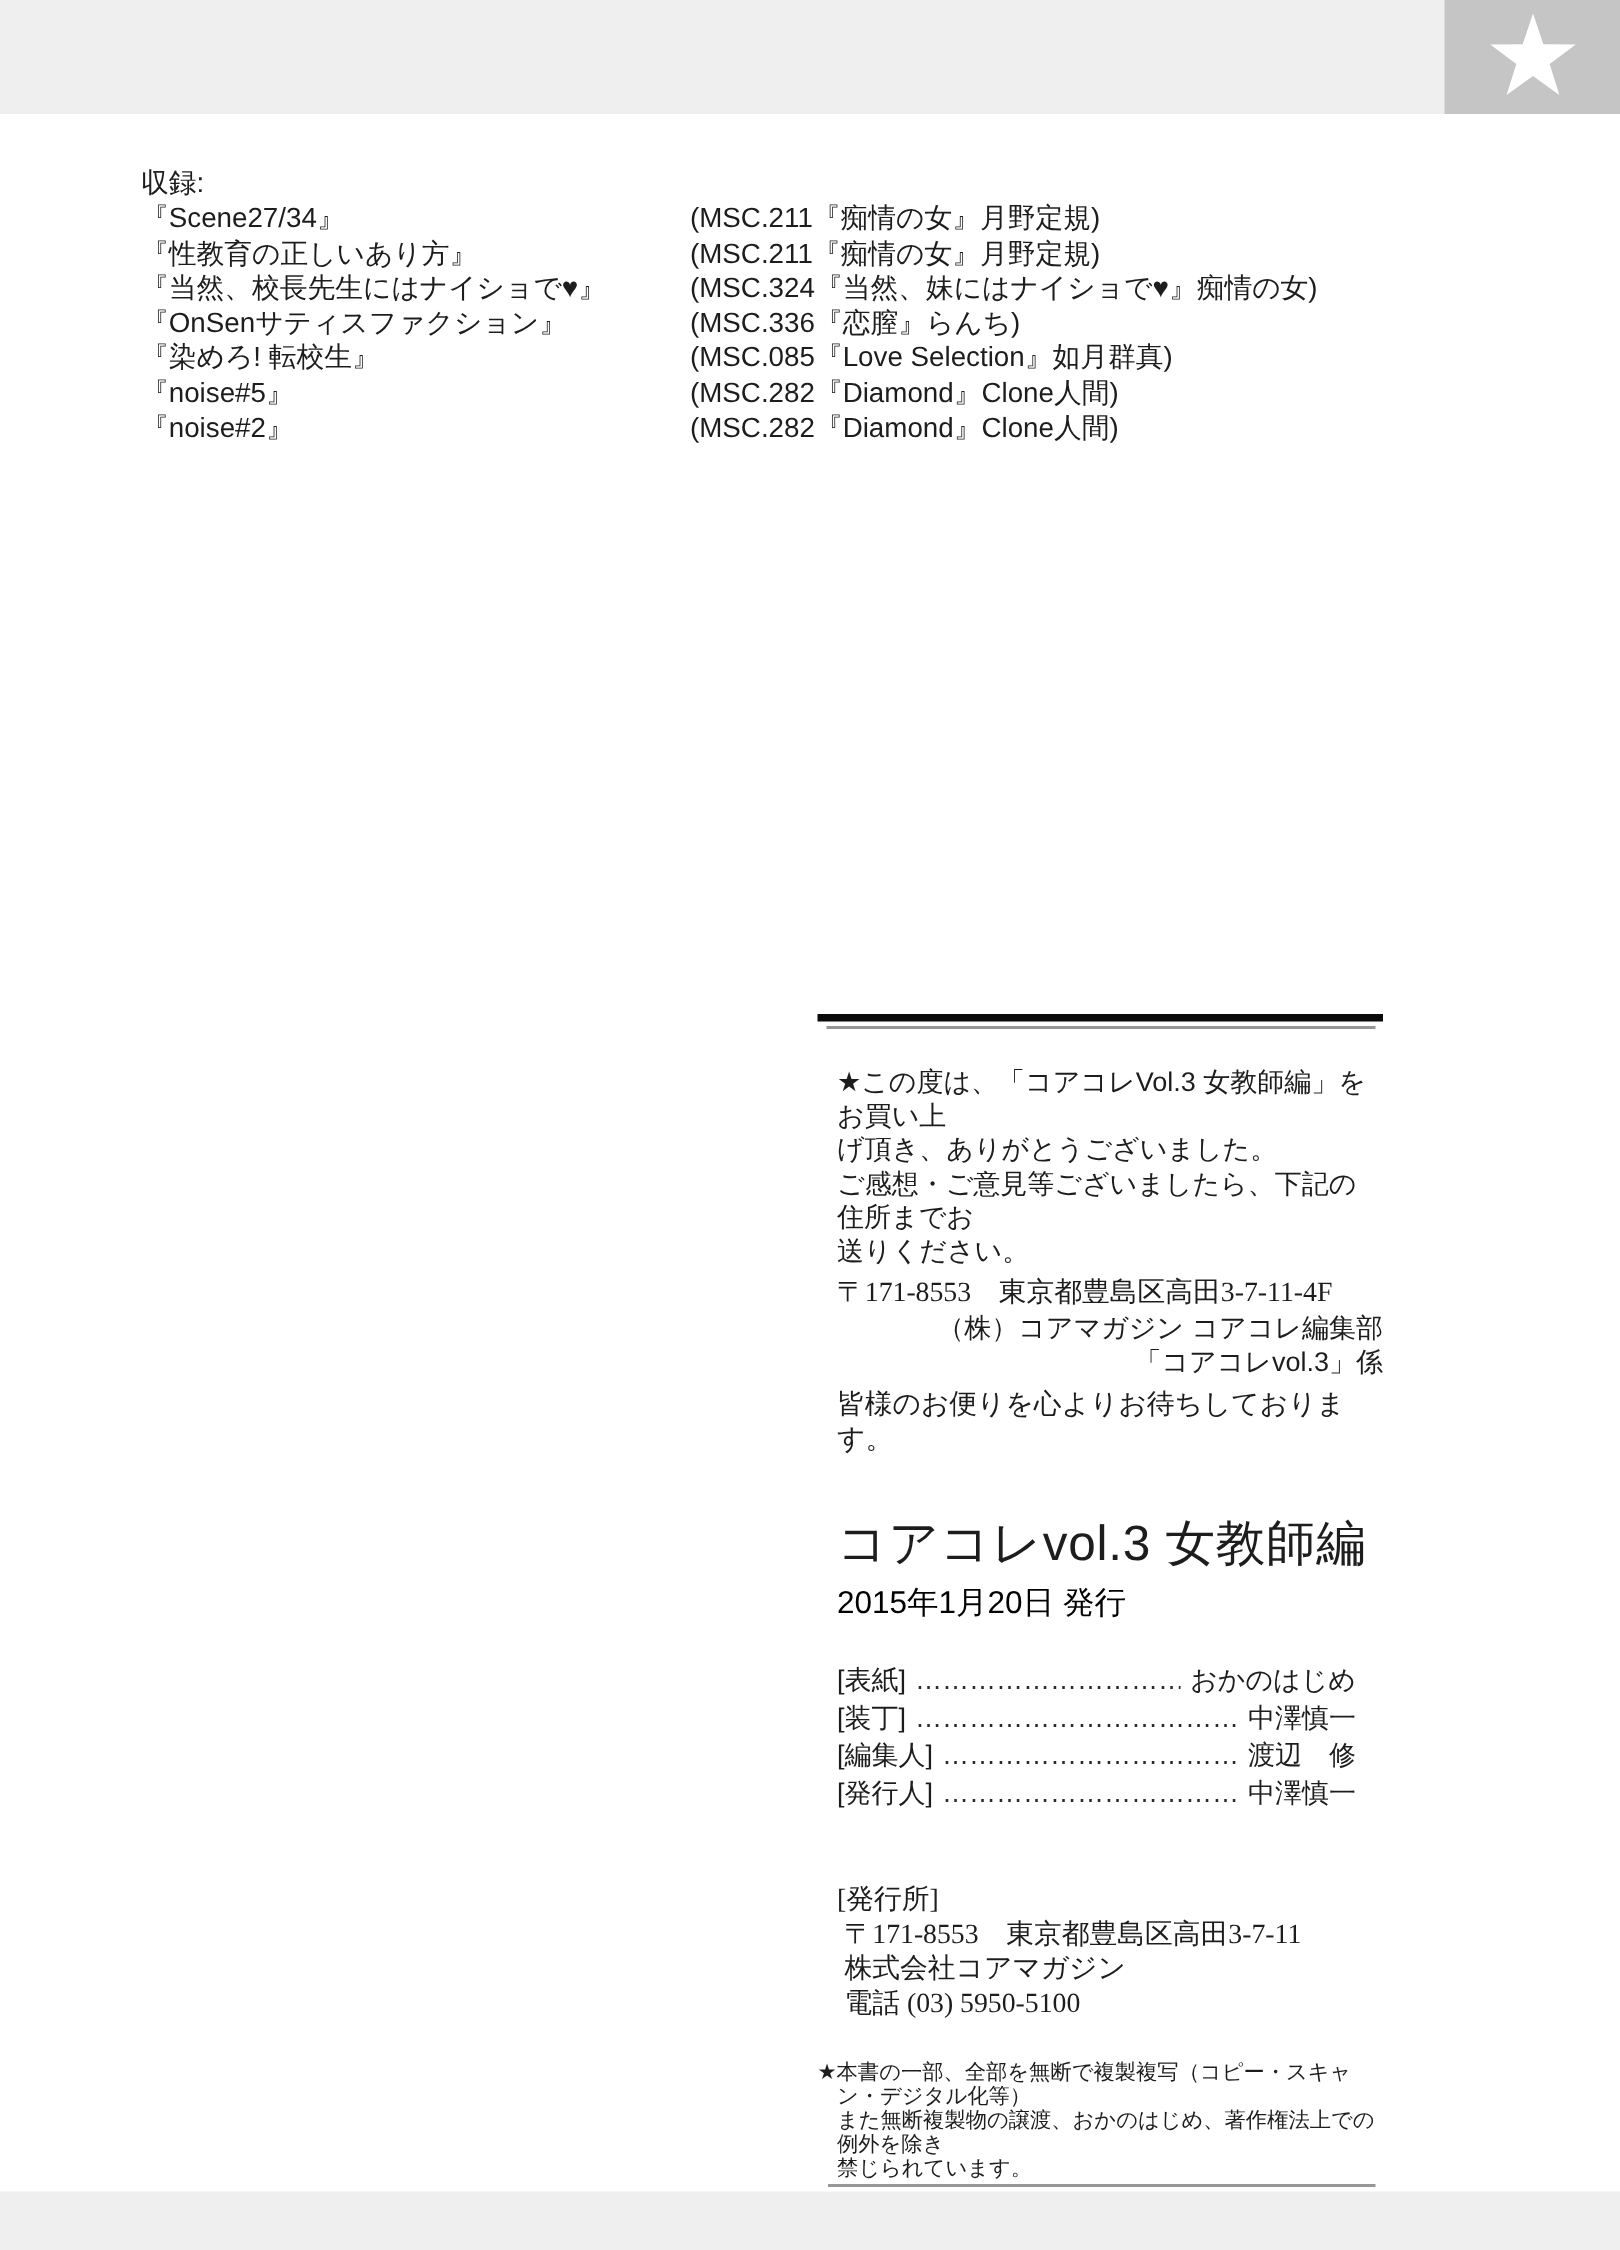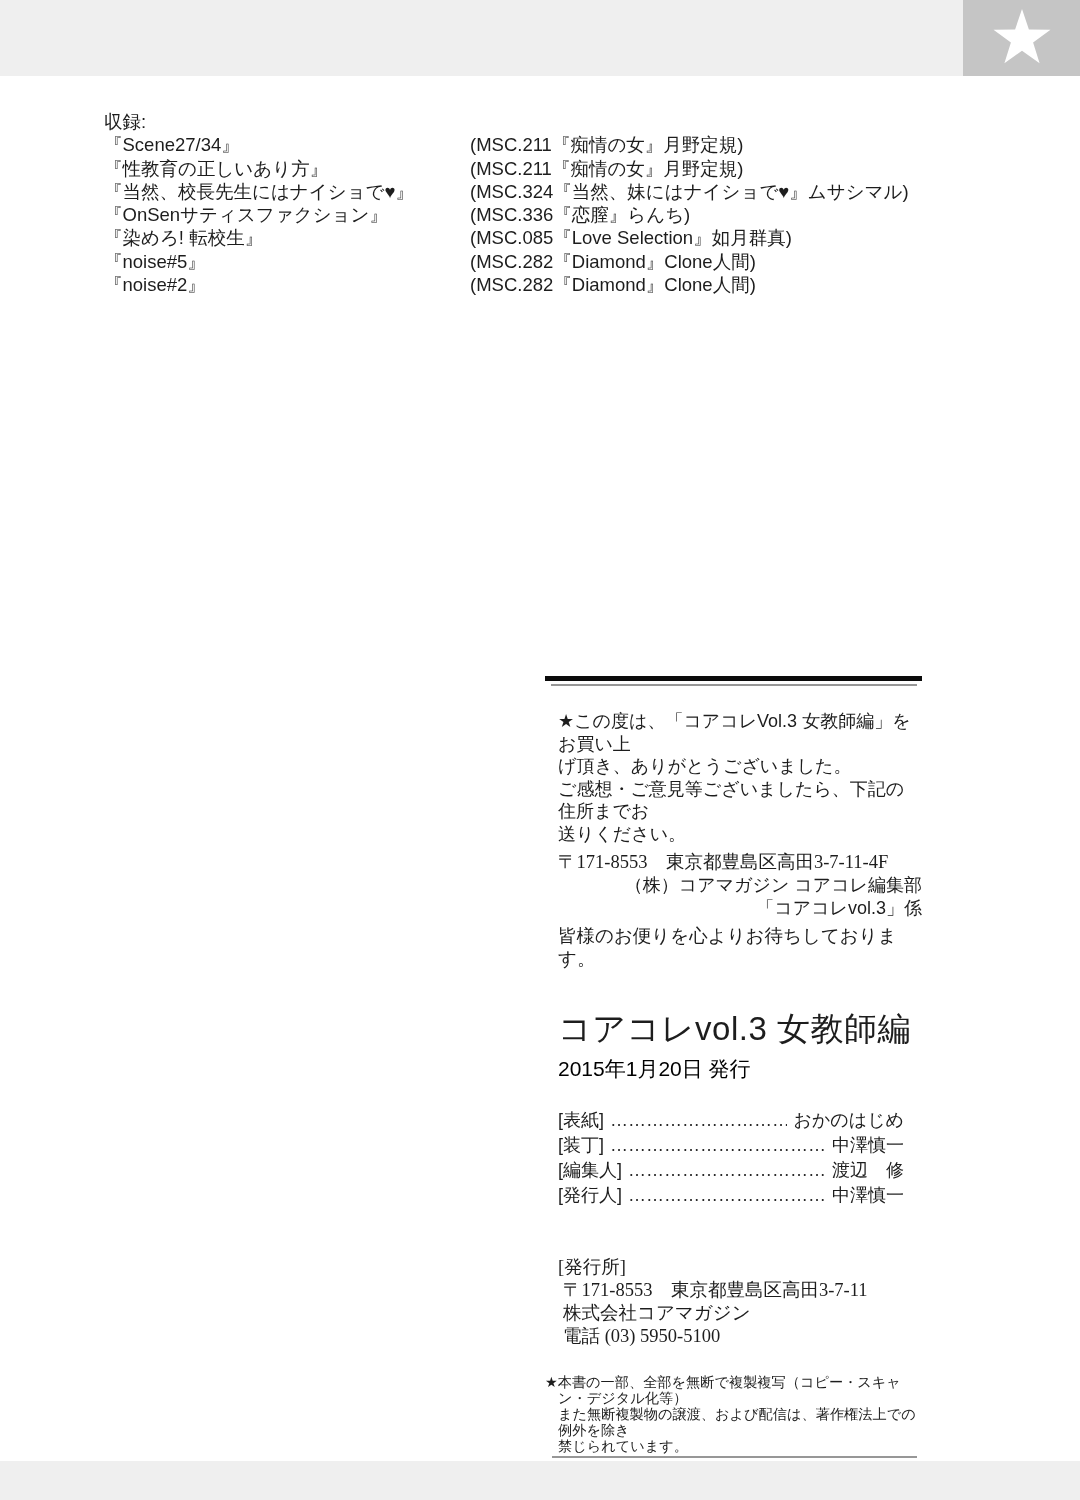--- a/index.html
+++ b/index.html
@@ -8,21 +8,21 @@
     background:#ffffff;color:#1d1d1d;
     font-family:"Liberation Sans","DejaVu Sans",sans-serif;
     -webkit-font-smoothing:antialiased;
   }
   .top-strip{position:absolute;left:0;top:0;width:1080px;height:76px;background:#efefef;}
   .star-box{position:absolute;left:963px;top:0;width:117px;height:76px;background:#c5c5c5;
     display:flex;align-items:center;justify-content:center;}
   .bottom-strip{position:absolute;left:0;top:1461px;width:1080px;height:39px;background:#efefef;}
 
   
-  .contents{position:absolute;left:104px;top:110px;font-size:18.5px;line-height:23.3px;white-space:nowrap;}
+  .contents{position:absolute;left:94px;top:110px;font-size:18.5px;line-height:23.3px;white-space:nowrap;}
   .c-row{display:flex;}
   .c-title{display:inline-block;width:366px;}
   .c-src{display:inline-block;}
 
   
   .mid{position:absolute;left:545px;top:676px;width:377px;}
   .rule-thick{height:5px;background:#0b0b0b;}
   .rule-thin{height:2px;background:#979797;margin:3px 5px 0 6px;}
   .pad{padding-left:13px;}
   .thanks{margin-top:24px;font-size:18px;line-height:22.5px;}
@@ -63,21 +63,21 @@
   <div class="c-row">
     <span class="c-title">『Scene27/34』</span>
     <span class="c-src">(MSC.211『痴情の女』月野定規)</span>
   </div>
   <div class="c-row">
     <span class="c-title">『性教育の正しいあり方』</span>
     <span class="c-src">(MSC.211『痴情の女』月野定規)</span>
   </div>
   <div class="c-row">
     <span class="c-title">『当然、校長先生にはナイショで♥』</span>
-    <span class="c-src">(MSC.324『当然、妹にはナイショで♥』ムサシマル)</span>
+    <span class="c-src">(MSC.324『当然、妹にはナイショで♥』痴情の女)</span>
   </div>
   <div class="c-row">
     <span class="c-title">『OnSenサティスファクション』</span>
     <span class="c-src">(MSC.336『恋膣』らんち)</span>
   </div>
   <div class="c-row">
     <span class="c-title">『染めろ! 転校生』</span>
     <span class="c-src">(MSC.085『Love Selection』如月群真)</span>
   </div>
   <div class="c-row">
@@ -136,21 +136,21 @@
     <div>[発行所]</div>
     <div class="pub-lines">
       <div>〒171-8553　東京都豊島区高田3-7-11</div>
       <div>株式会社コアマガジン</div>
       <div>電話 (03) 5950-5100</div>
     </div>
   </div>
 
   <div class="copyright">
     <div class="cp-first">★本書の一部、全部を無断で複製複写（コピー・スキャン・デジタル化等）</div>
-    <div>また無断複製物の譲渡、および配信は、著作権法上での例外を除き</div>
+    <div>また無断複製物の譲渡、おかのはじめ、著作権法上での例外を除き</div>
     <div>禁じられています。</div>
   </div>
 
   <div class="rule-thin2"></div>
   <div class="rule-thick2"></div>
 
   <div class="disclaimer">
     <div>この物語はフィクションです。日本の法律では、同意があっても13</div>
 
   </div>

